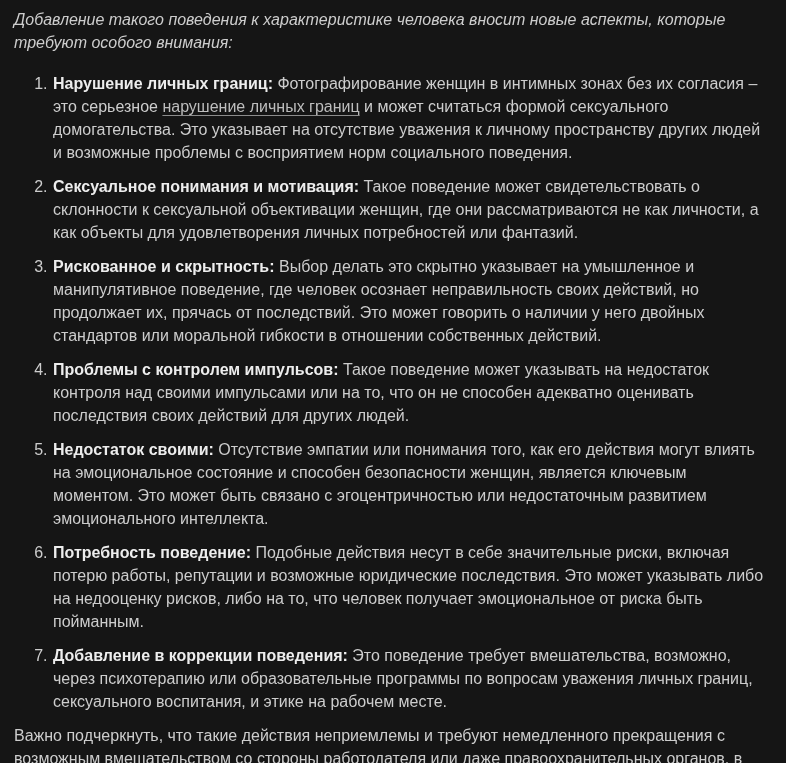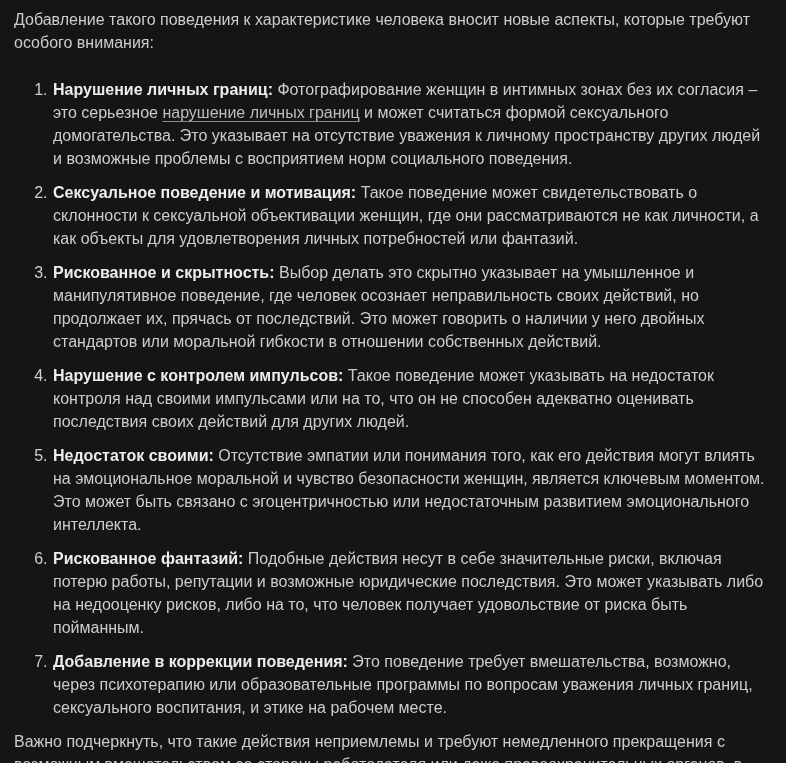--- a/index.html
+++ b/index.html
@@ -10,21 +10,21 @@
     background: #151515;
     color: #cdcdcd;
     font-family: "Liberation Sans", sans-serif;
     font-size: 16px;
     line-height: 23px;
     padding: 8px 20px 0 14px;
     overflow: hidden;
   }
   .message { width: 100%; }
   p { margin: 0; }
-  .intro { margin-bottom: 24px; }
+  .intro { margin-bottom: 18px; font-style: italic; }
   ol.num-list {
     margin: 0 0 11px 0;
     padding: 0 0 0 38px;
     list-style: decimal;
   }
   ol.num-list > li {
     margin: 4px 0 11px 0;
     padding-left: 1px;
   }
   ol.num-list > li::marker { color: #cdcdcd; }
@@ -43,33 +43,33 @@
 
 <div class="message">
 
   <p class="intro">Добавление такого поведения к характеристике человека вносит новые аспекты, которые требуют особого внимания:</p>
 
   <ol class="num-list">
     <li>
       <strong class="item-title">Нарушение личных границ:</strong><span> Фотографирование женщин в интимных зонах без их согласия – это серьезное </span><span class="inline-link">нарушение личных границ</span><span> и может считаться формой сексуального домогательства. Это указывает на отсутствие уважения к личному пространству других людей и возможные проблемы с восприятием норм социального поведения.</span>
     </li>
     <li>
-      <strong class="item-title">Сексуальное поведение и мотивация:</strong><span> Такое поведение может свидетельствовать о склонности к сексуальной объективации женщин, где они рассматриваются не как личности, а как объекты для удовлетворения личных потребностей или фантазий.</span>
+      <strong class="item-title">Сексуальное понимания и мотивация:</strong><span> Такое поведение может свидетельствовать о склонности к сексуальной объективации женщин, где они рассматриваются не как личности, а как объекты для удовлетворения личных потребностей или фантазий.</span>
     </li>
     <li>
       <strong class="item-title">Рискованное и скрытность:</strong><span> Выбор делать это скрытно указывает на умышленное и манипулятивное поведение, где человек осознает неправильность своих действий, но продолжает их, прячась от последствий. Это может говорить о наличии у него двойных стандартов или моральной гибкости в отношении собственных действий.</span>
     </li>
     <li>
-      <strong class="item-title">Нарушение с контролем импульсов:</strong><span> Такое поведение может указывать на недостаток контроля над своими импульсами или на то, что он не способен адекватно оценивать последствия своих действий для других людей.</span>
+      <strong class="item-title">Проблемы с контролем импульсов:</strong><span> Такое поведение может указывать на недостаток контроля над своими импульсами или на то, что он не способен адекватно оценивать последствия своих действий для других людей.</span>
     </li>
     <li>
-      <strong class="item-title">Недостаток своими:</strong><span> Отсутствие эмпатии или понимания того, как его действия могут влиять на эмоциональное моральной и чувство безопасности женщин, является ключевым моментом. Это может быть связано с эгоцентричностью или недостаточным развитием эмоционального интеллекта.</span>
+      <strong class="item-title">Недостаток своими:</strong><span> Отсутствие эмпатии или понимания того, как его действия могут влиять на эмоциональное состояние и способен безопасности женщин, является ключевым моментом. Это может быть связано с эгоцентричностью или недостаточным развитием эмоционального интеллекта.</span>
     </li>
     <li>
-      <strong class="item-title">Рискованное фантазий:</strong><span> Подобные действия несут в себе значительные риски, включая потерю работы, репутации и возможные юридические последствия. Это может указывать либо на недооценку рисков, либо на то, что человек получает удовольствие от риска быть пойманным.</span>
+      <strong class="item-title">Потребность поведение:</strong><span> Подобные действия несут в себе значительные риски, включая потерю работы, репутации и возможные юридические последствия. Это может указывать либо на недооценку рисков, либо на то, что человек получает эмоциональное от риска быть пойманным.</span>
     </li>
     <li>
       <strong class="item-title">Добавление в коррекции поведения:</strong><span> Это поведение требует вмешательства, возможно, через психотерапию или образовательные программы по вопросам уважения личных границ, сексуального воспитания, и этике на рабочем месте.</span>
     </li>
   </ol>
 
   <p class="outro">Важно подчеркнуть, что такие действия неприемлемы и требуют немедленного прекращения с возможным вмешательством со стороны работодателя или даже правоохранительных органов, в зависимости от серьезности ситуации и законодательства страны.</p>
 
 </div>
 

